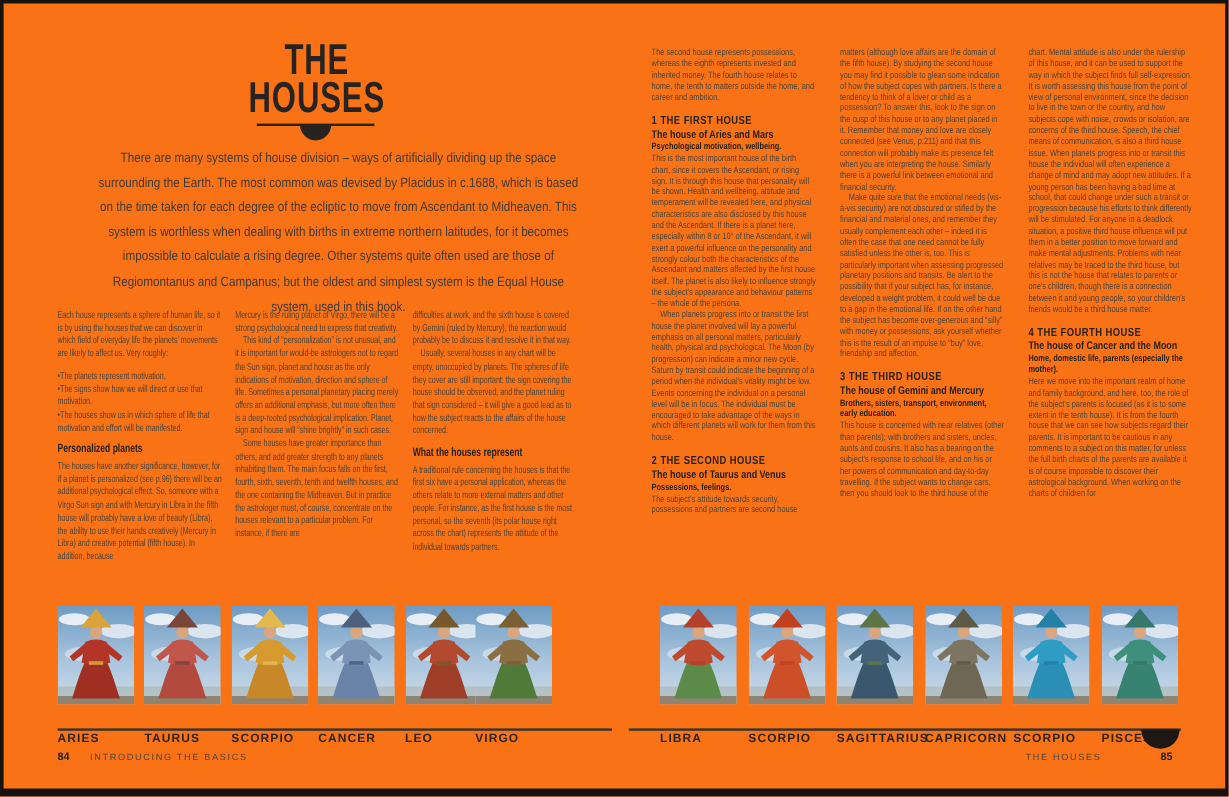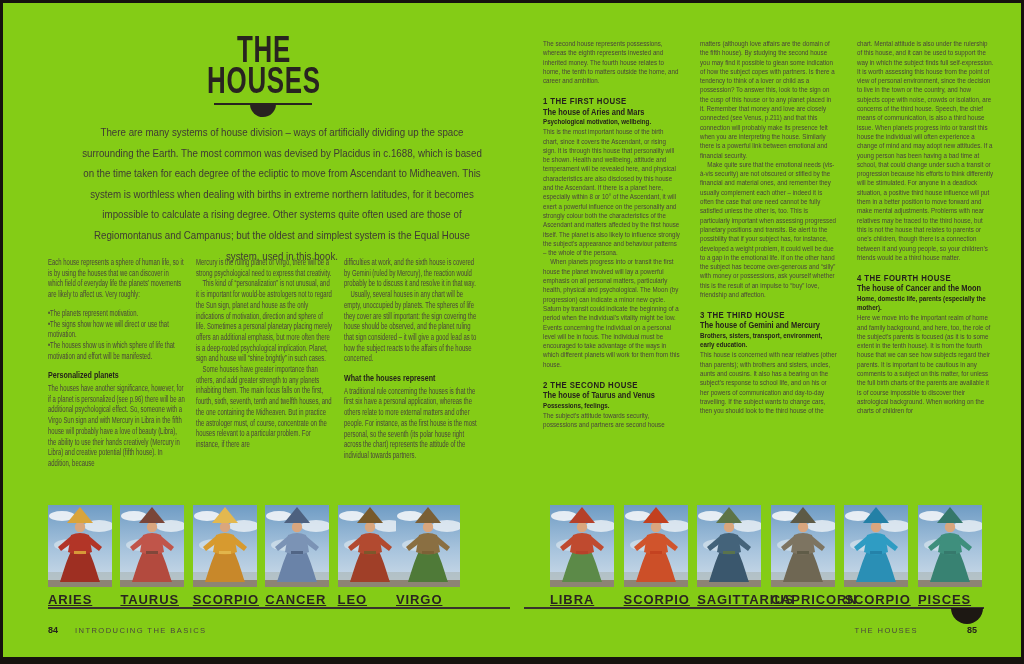--- a/index.html
+++ b/index.html
@@ -1,17 +1,17 @@
 <!DOCTYPE html>
 <html><head>
 <meta charset="utf-8">
 <style>
   html,body { margin:0; padding:0; background:#e8e8e8; }
   .sheet {
-    position:relative; width:1024px; height:664px; background:#84cc16;
+    position:relative; width:1024px; height:664px; background:#f97316;
     font-family:"Liberation Sans", sans-serif; overflow:hidden;
     -webkit-font-smoothing:antialiased;
   }
   .frame {
     position:absolute; inset:0; border:3px solid #16120e; border-bottom-width:7px;
     pointer-events:none; z-index:60; box-sizing:border-box;
   }
 
   
   .title {
@@ -44,21 +44,21 @@
   .col p.h2 { font-weight:bold; color:#25211c; font-size:120%; line-height:112%; }
   .col p.h3 { font-weight:bold; color:#25211c; margin-bottom:1px; }
 
   
   .figs { position:absolute; top:505px; height:100px; }
   .figs-left  { left:48px;  width:440px; }
   .figs-right { left:550px; width:440px; }
   .fig-card { position:absolute; top:0; width:64px; }
   .fig-art  { width:64px; height:82px; overflow:hidden; }
   .fig-art svg { display:block; }
-  .fig-label { margin-top:5px; font-size:13px; font-weight:bold; letter-spacing:0.9px; color:#2a2520; white-space:nowrap;text-decoration:underline; }
+  .fig-label { margin-top:23px; font-size:10px; font-weight:bold; letter-spacing:0.9px; color:#2a2520; white-space:nowrap; }
 
   
   .rule { position:absolute; top:607px; height:1.5px; background:#38332d; }
   .rule-left  { left:48px;  width:462px; }
   .rule-right { left:524px; width:460px; }
   .tab-disc { position:absolute; left:951px; top:608px; width:32px; height:16px; background:#1d1813; border-radius:0 0 16px 16px; }
 
   .footer { position:absolute; top:625px; font-size:8px; color:#3a352f; white-space:nowrap; }
   .footer-left  { left:48px; }
   .footer-right { right:47px; text-align:right; }

